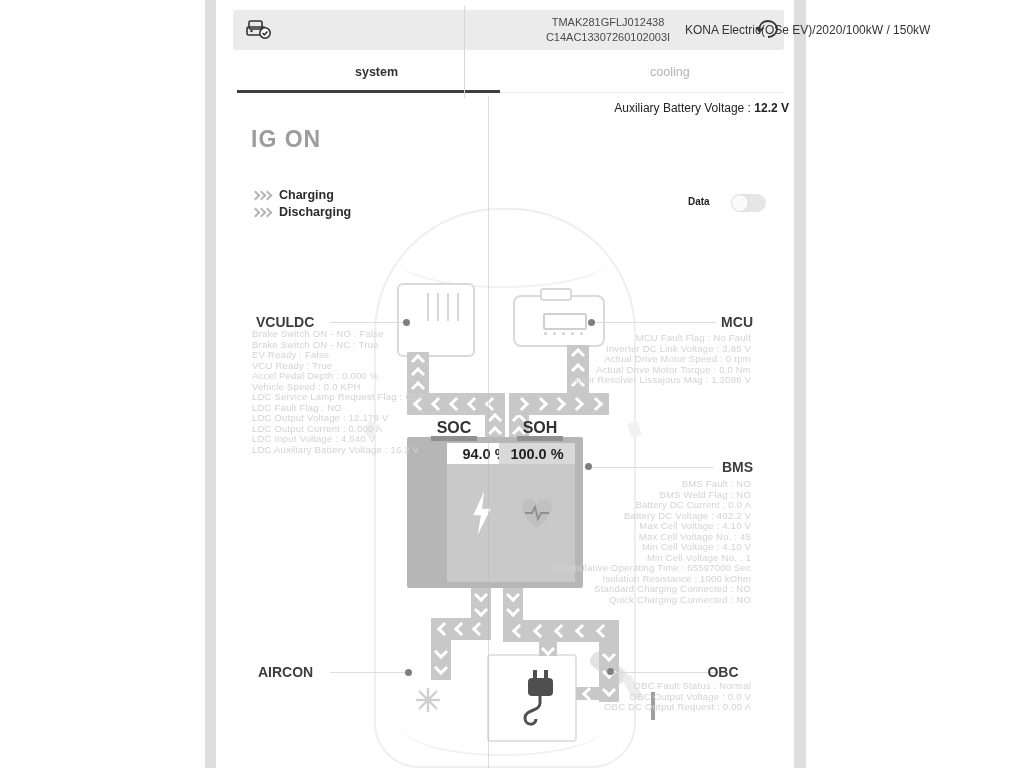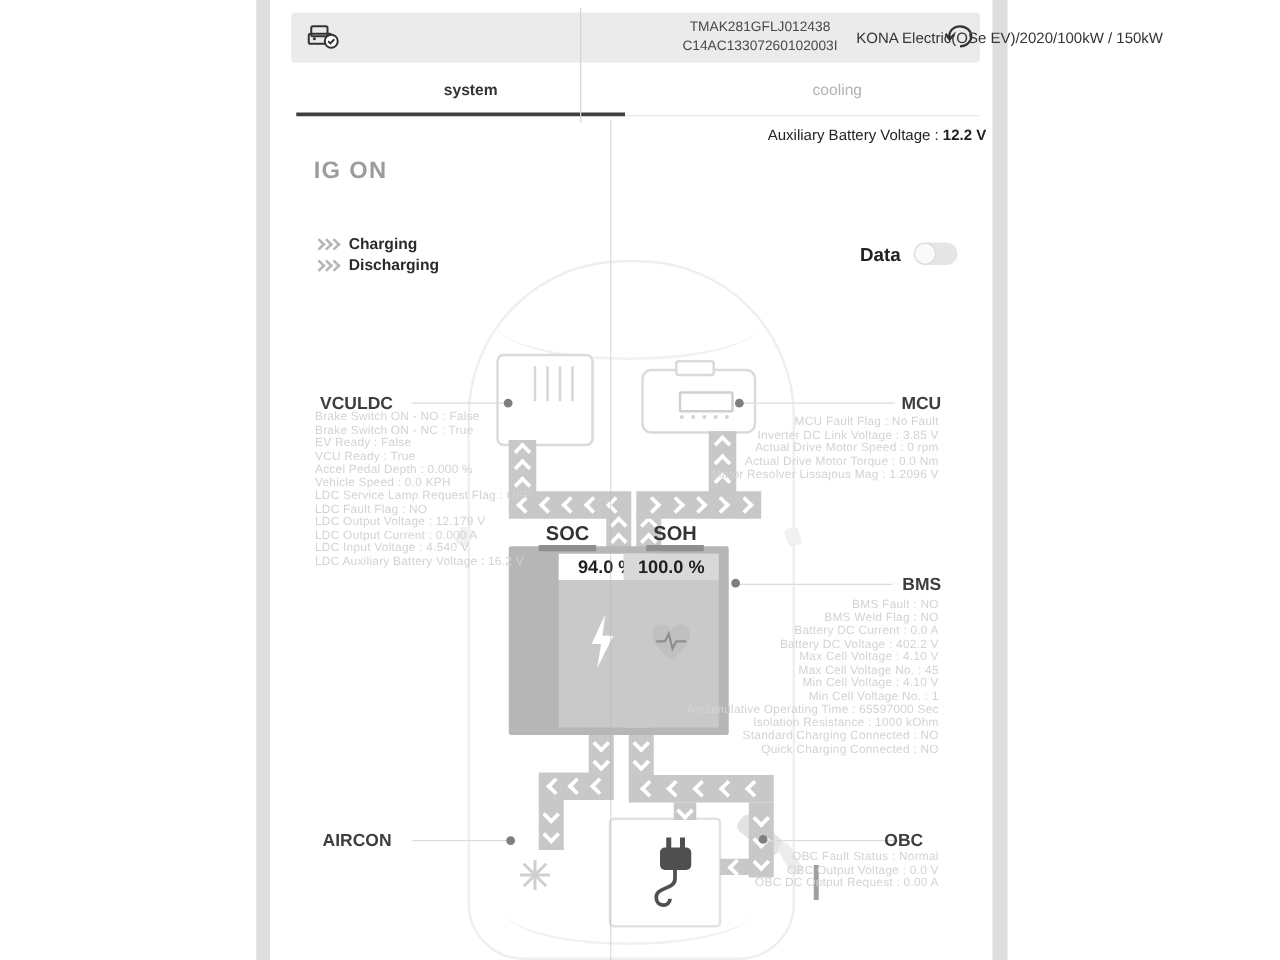--- a/index.html
+++ b/index.html
@@ -16,27 +16,27 @@
   .hicon{position:absolute;}
   
   .tab{position:absolute;top:65px;font-size:12.5px;z-index:8;cursor:pointer;}
   .tab.active{color:#333;font-weight:bold;}
   .tab.inactive{color:#b3b3b3;}
   .tab-underline{position:absolute;left:237px;top:90px;width:263px;height:3px;background:#3f3f3f;z-index:8;}
   .tab-baseline{position:absolute;left:500px;top:92px;width:284px;height:1px;background:#e8e8e8;z-index:8;}
   
   .aux{position:absolute;right:235px;top:101px;font-size:12px;color:#222;z-index:8;}
   .aux b{font-weight:bold;}
-  .igon{position:absolute;left:251px;top:126px;font-size:19px;font-weight:bold;color:#9c9c9c;letter-spacing:1px;z-index:8;}
+  .igon{position:absolute;left:251px;top:126px;font-size:23px;font-weight:bold;color:#9c9c9c;letter-spacing:1px;z-index:8;}
   
   .legend-row{position:absolute;left:252px;height:14px;display:flex;align-items:center;gap:9px;z-index:8;}
   .legicon{display:flex;gap:0px;}
   .legicon .c{width:5px;height:5px;border-right:2.5px solid #b5b5b5;border-bottom:2.5px solid #b5b5b5;transform:rotate(-45deg);margin-right:-1px;}
   .legend-label{font-size:12.5px;font-weight:bold;color:#2b2b2b;}
-  .data-label{position:absolute;left:688px;top:196px;font-size:15px;font-weight:bold;color:#222;z-index:8;}
+  .data-label{position:absolute;left:688px;top:196px;font-size:10px;font-weight:bold;color:#222;z-index:8;}
   .toggle{position:absolute;left:731px;top:194px;width:35px;height:18px;border-radius:10px;background:#e6e6e6;z-index:8;cursor:pointer;}
   .knob{position:absolute;left:1px;top:1px;width:16px;height:16px;border-radius:50%;background:#fafafa;box-shadow:0 0 2px rgba(0,0,0,.15);}
   
   .car{position:absolute;left:374px;top:208px;width:258px;height:556px;border:2px solid #efefef;
        border-radius:125px 125px 45px 45px;z-index:1;}
   .car-arc{position:absolute;border-bottom:2px solid #f1f1f1;border-radius:50%;z-index:1;}
   .mirror{position:absolute;width:11px;height:15px;background:#f1f1f1;border-radius:3px;z-index:1;}
   
   .device{position:absolute;background:#fff;border:2px solid #dadada;z-index:2;}
   .slot{position:absolute;width:2px;background:#d6d6d6;}

